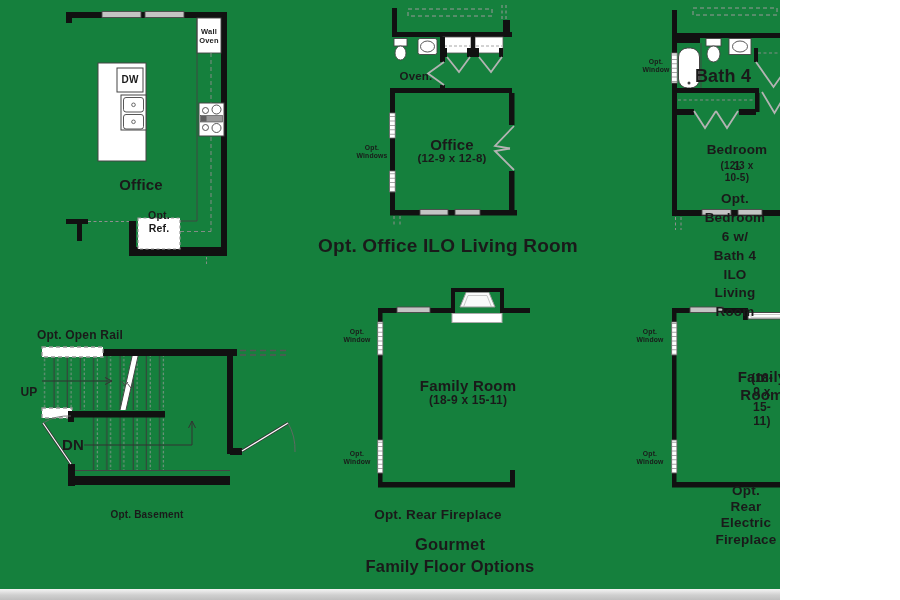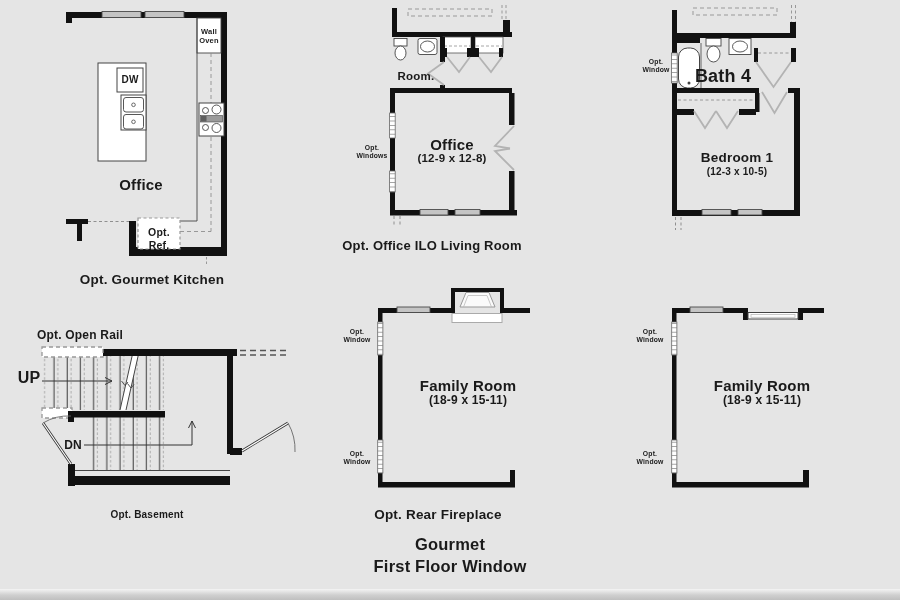--- a/index.html
+++ b/index.html
@@ -1,17 +1,17 @@
 <!DOCTYPE html>
 <html><head>
 <meta charset="utf-8">
 <style>
   html,body { margin:0; padding:0; background:#fff; }
   .sheet {
-    position:relative; width:900px; height:600px; background:#e5e5e5;
+    position:relative; width:780px; height:600px; background:#15803d;
     overflow:hidden; font-family:"Liberation Sans", sans-serif;
   }
   svg.plan { position:absolute; left:0; top:0; }
   .lbl {
     position:absolute; transform:translate(-50%,-50%);
     white-space:pre-line; text-align:center; color:#1a1a1a;
     font-weight:700; line-height:1.2; letter-spacing:0.2px;
   }
   .edge {
     position:absolute; left:0; right:0; bottom:0; height:11px;
@@ -262,54 +262,56 @@
     </g>
     <rect x="672" y="482" width="137" height="5.5" fill="#111"></rect>
     <rect x="803" y="470" width="6" height="12" fill="#111"></rect>
   </g>
 </svg>
 
 <div class="lbl" style="left:209px;top:35.5px;font-size:7.5px">Wall
 Oven</div>
 <div class="lbl" style="left:130px;top:80px;font-size:10px">DW</div>
 <div class="lbl" style="left:141px;top:185px;font-size:15px">Office</div>
-<div class="lbl" style="left:159px;top:239px;font-size:10.5px">Opt.
+<div class="lbl" style="left:159px;top:222px;font-size:10.5px">Opt.
 Ref.</div>
-<div class="lbl" style="left:152px;top:280px;font-size:13.5px">Opt. Gourmet Kitchen</div>
-
-<div class="lbl" style="left:416px;top:77px;font-size:11.5px">Room.</div>
+
+<div class="lbl" style="left:416px;top:77px;font-size:11.5px">Oven.</div>
 <div class="lbl" style="left:372px;top:152px;font-size:6.8px">Opt.
 Windows</div>
 <div class="lbl" style="left:452px;top:145px;font-size:15px">Office</div>
 <div class="lbl" style="left:452px;top:158.5px;font-size:11.5px">(12-9 x 12-8)</div>
-<div class="lbl" style="left:432px;top:246px;font-size:13px">Opt. Office ILO Living Room</div>
+<div class="lbl" style="left:448px;top:246px;font-size:19px">Opt. Office ILO Living Room</div>
 
 <div class="lbl" style="left:656px;top:66px;font-size:6.8px">Opt.
 Window</div>
 <div class="lbl" style="left:723px;top:77px;font-size:18px">Bath 4</div>
 <div class="lbl" style="left:737px;top:158px;font-size:13.5px">Bedroom 1</div>
 <div class="lbl" style="left:737px;top:171.5px;font-size:10px">(12-3 x 10-5)</div>
+<div class="lbl" style="left:735px;top:256px;font-size:13.5px;line-height:1.4">Opt. Bedroom 6 w/ Bath 4
+ILO Living Room</div>
 
 <div class="lbl" style="left:80px;top:335px;font-size:12px">Opt. Open Rail</div>
-<div class="lbl" style="left:29px;top:378px;font-size:16px">UP</div>
-<div class="lbl" style="left:73px;top:445px;font-size:12px">DN</div>
+<div class="lbl" style="left:29px;top:392px;font-size:12px">UP</div>
+<div class="lbl" style="left:73px;top:445px;font-size:15px">DN</div>
 <div class="lbl" style="left:147px;top:515px;font-size:10px">Opt. Basement</div>
 
 <div class="lbl" style="left:357px;top:336px;font-size:6.8px">Opt.
 Window</div>
 <div class="lbl" style="left:357px;top:458px;font-size:6.8px">Opt.
 Window</div>
 <div class="lbl" style="left:468px;top:386px;font-size:15px">Family Room</div>
 <div class="lbl" style="left:468px;top:400px;font-size:12px">(18-9 x 15-11)</div>
 <div class="lbl" style="left:438px;top:515px;font-size:13.5px">Opt. Rear Fireplace</div>
 
 <div class="lbl" style="left:650px;top:336px;font-size:6.8px">Opt.
 Window</div>
 <div class="lbl" style="left:650px;top:458px;font-size:6.8px">Opt.
 Window</div>
 <div class="lbl" style="left:762px;top:386px;font-size:15px">Family Room</div>
 <div class="lbl" style="left:762px;top:400px;font-size:12px">(18-9 x 15-11)</div>
+<div class="lbl" style="left:746px;top:515px;font-size:13.5px">Opt. Rear Electric Fireplace</div>
 
 <div class="lbl" style="left:450px;top:545px;font-size:16.5px">Gourmet</div>
-<div class="lbl" style="left:450px;top:567px;font-size:16.5px">First Floor Window</div>
+<div class="lbl" style="left:450px;top:567px;font-size:16.5px">Family Floor Options</div>
 
 <div class="edge"></div>
 </div>
 
 </body></html>

